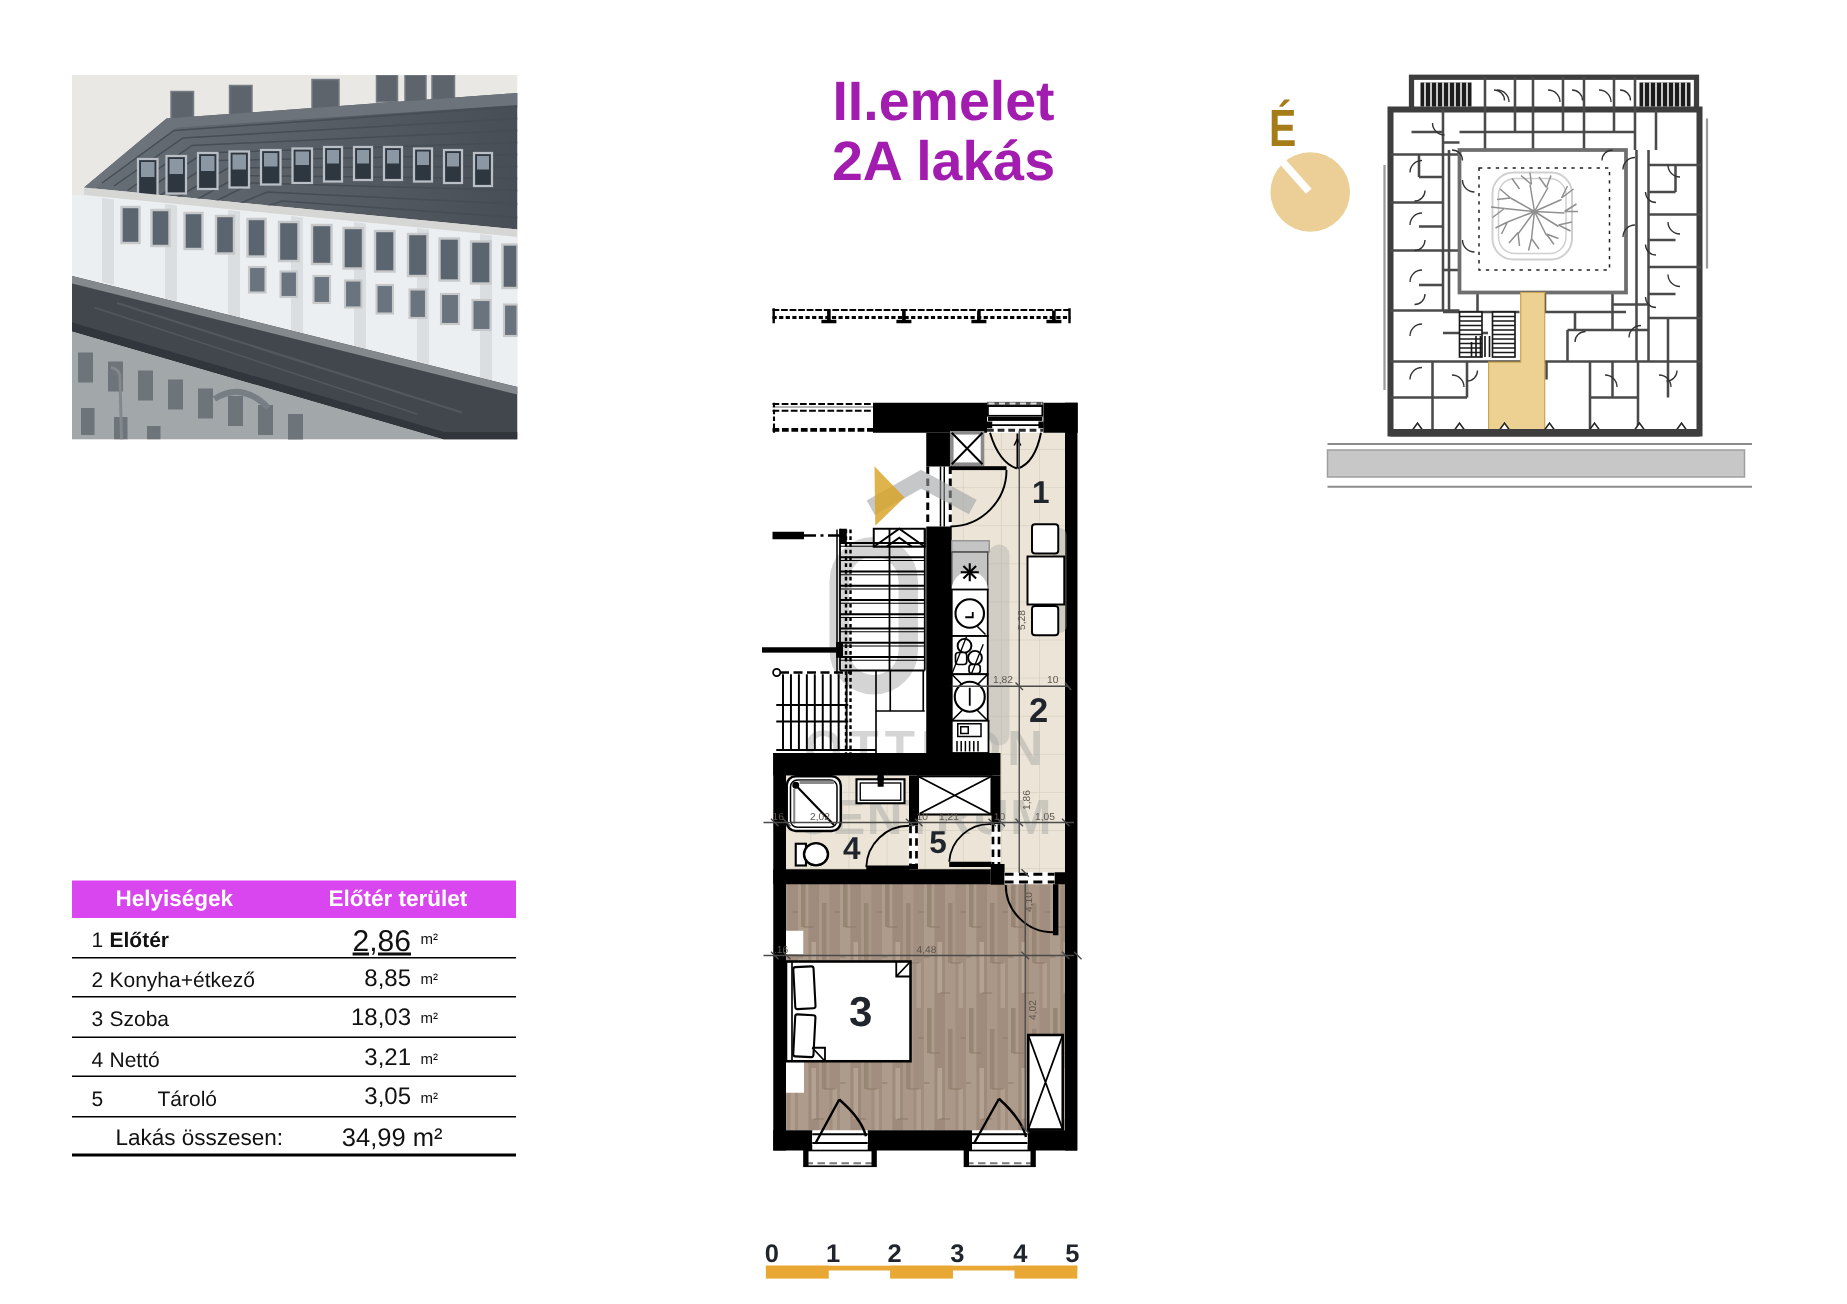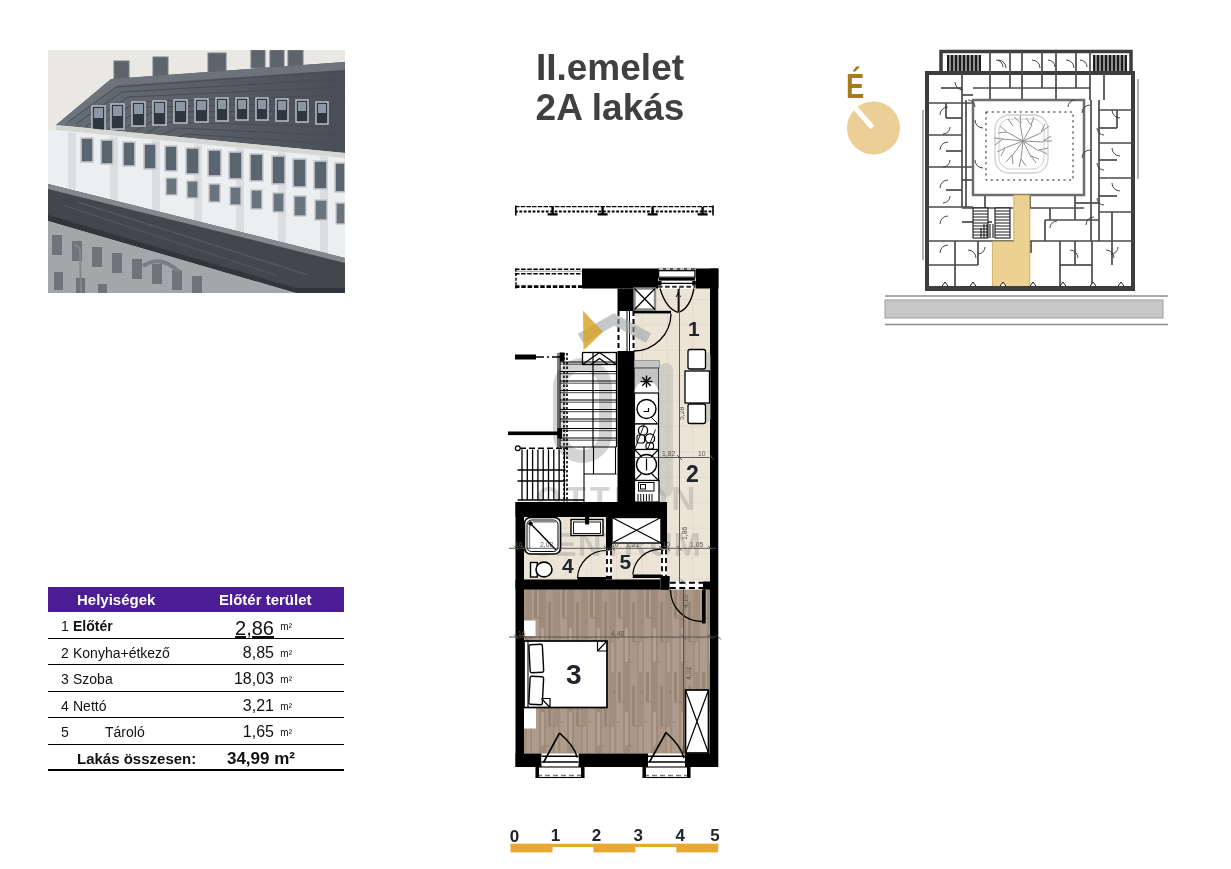--- a/index.html
+++ b/index.html
@@ -135,21 +135,21 @@
     <rect x="6" y="222" width="9" height="18"></rect>
     <rect x="28" y="228" width="9" height="15"></rect>
     <rect x="50" y="234" width="9" height="9"></rect>
   </g>
 
   <path d="M 95,216 Q 113,204 131,222" fill="none" stroke="#777e84" stroke-width="4"></path>
 
   <path d="M 33,243 L 32,202 Q 32,196 26,195" fill="none" stroke="#83888c" stroke-width="2"></path>
 </svg>
 
-<div class="abs" style="left:444px;top:48px;width:332px;text-align:center;color:#404040;font-weight:bold;font-size:37px;line-height:40px;">II.emelet<br>2A lakás</div>
+<div class="abs" style="left:463px;top:48px;width:332px;text-align:center;color:#a21caf;font-weight:bold;font-size:37px;line-height:40px;">II.emelet<br>2A lakás</div>
 
 <div class="abs" style="left:846px;top:66px;color:#a67c1b;font-size:35px;font-weight:bold;transform:scaleX(0.78);transform-origin:left top;">É</div>
 
 <svg class="abs" style="left:845px;top:99px" width="58" height="58" viewBox="0 0 58 58">
   <circle cx="28.5" cy="29" r="26.5" fill="#eccf96"></circle>
   <line x1="8" y1="6.5" x2="27.5" y2="28.5" stroke="#fff" stroke-width="5"></line>
 </svg>
 
 <svg class="abs" style="left:860px;top:40px" width="315" height="290" viewBox="860 40 315 290">
 
@@ -675,21 +675,21 @@
 
   <text x="566" y="684" font-size="28" font-weight="bold" fill="#20242c">3</text>
 
   <text x="562" y="572.5" font-size="21" font-weight="bold" fill="#20242c">4</text>
 
   <text x="619.5" y="568.5" font-size="21" font-weight="bold" fill="#20242c">5</text>
 </svg>
 
 <div class="abs" style="left:48px;top:587px;width:296px;font-size:14px;color:#111;">
 
-  <div style="background:#4c1d95;color:#fff;font-weight:bold;height:25px;position:relative;">
+  <div style="background:#d946ef;color:#fff;font-weight:bold;height:25px;position:relative;">
     <span style="position:absolute;left:29px;top:4px;font-size:15px;">Helyiségek</span>
     <span style="position:absolute;left:171px;top:4px;font-size:15px;">Előtér terület</span>
   </div>
 
   <div style="height:25.5px;border-bottom:1.7px solid #000;position:relative;">
     <span style="position:absolute;left:13px;top:6px;">1</span>
     <span style="position:absolute;left:25px;top:6px;font-weight:bold;">Előtér</span>
     <span style="position:absolute;right:70px;top:5px;font-size:20px;text-decoration:underline;">2,86</span>
     <span style="position:absolute;right:52px;top:9px;font-size:10px;">m²</span>
   </div>
@@ -711,25 +711,25 @@
   <div style="height:25.5px;border-bottom:1.7px solid #000;position:relative;">
     <span style="position:absolute;left:13px;top:6px;">4</span>
     <span style="position:absolute;left:25px;top:6px;">Nettó</span>
     <span style="position:absolute;right:70px;top:5px;font-size:16px;">3,21</span>
     <span style="position:absolute;right:52px;top:9px;font-size:10px;">m²</span>
   </div>
 
   <div style="height:25.5px;border-bottom:1.7px solid #000;position:relative;">
     <span style="position:absolute;left:13px;top:6px;">5</span>
     <span style="position:absolute;left:25px;top:6px;margin-left:32px;">Tároló</span>
-    <span style="position:absolute;right:70px;top:5px;font-size:16px;">1,65</span>
+    <span style="position:absolute;right:70px;top:5px;font-size:16px;">3,05</span>
     <span style="position:absolute;right:52px;top:9px;font-size:10px;">m²</span>
   </div>
 
-  <div style="height:24.5px;border-bottom:2.6px solid #000;position:relative;font-weight:bold;">
+  <div style="height:24.5px;border-bottom:2.6px solid #000;position:relative;font-weight:normal;">
     <span style="position:absolute;left:29px;top:5px;font-size:15px;">Lakás összesen:</span>
     <span style="position:absolute;right:49px;top:4px;font-size:17px;">34,99 m²</span>
   </div>
 </div>
 
 <svg class="abs" style="left:500px;top:820px" width="230" height="40" viewBox="500 820 230 40">
 
   <rect x="510.6" y="843.8" width="207.6" height="3.2" fill="#e8a833"></rect>
 
   <rect x="510.6" y="843.8" width="41.9" height="8.6" fill="#e8a833"></rect>

